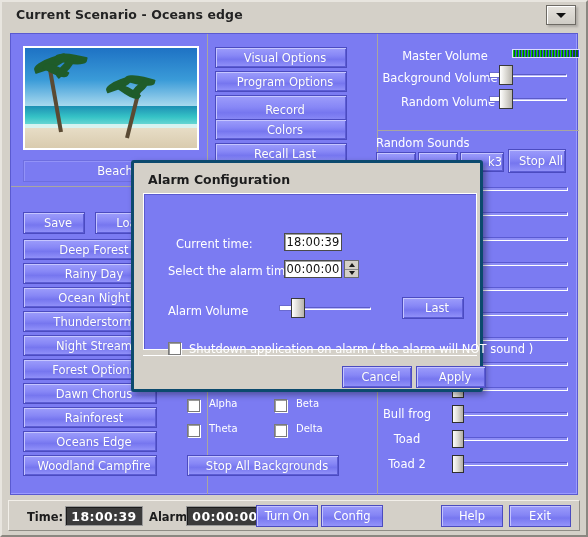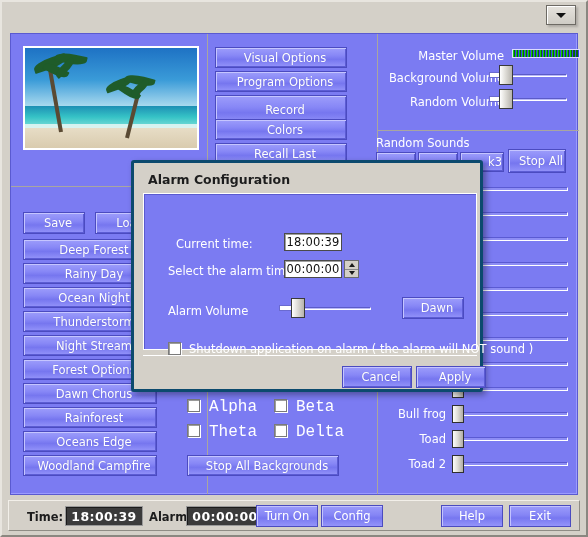--- a/index.html
+++ b/index.html
@@ -146,21 +146,21 @@
     position: absolute;
     background: #1f5c2a;
     border-radius: 60% 5% 60% 5%;
   }
 
   
   .rlabel {
     position: absolute;
     font-size: 11.5px;
     color: #ffffff;
-    text-align: right;
+    text-align: center;
     white-space: nowrap;
   }
   .vu-meter {
     position: absolute;
     height: 9px;
     background: #3a3af0;
     border: 1px solid #dcdcff;
     box-sizing: border-box;
     display: flex;
     align-items: stretch;
@@ -237,24 +237,23 @@
   .cbox {
     position: absolute;
     width: 13px; height: 13px;
     background: #ffffff;
     border: 1px solid #7a7a7a;
     box-shadow: inset 1px 1px 0 #9c9c9c, 1px 1px 0 #ffffff;
     box-sizing: border-box;
   }
   .clabel {
     position: absolute;
-    font-size: 16px;
+    font-size: 10px;
     color: #ffffff;
     white-space: nowrap;
-    font-family: Liberation Mono, monospace;
   }
 
   
   .dialog {
     position: absolute;
     left: 131px; top: 160px;
     width: 352px; height: 232px;
     background: #d4d0c8;
     border-radius: 3px;
     border: 3px solid #0c4a6e;
@@ -370,20 +369,21 @@
   }
 </style>
 </head>
 <body>
 
 <div id="app">
 
   <div class="win-frame"></div>
 
   <div class="title-bar">
+    <div class="title-text">Current Scenario - Oceans edge</div>
     <div class="title-dropdown">
       <span class="caret-down"></span>
     </div>
   </div>
 
   <div class="work-area">
 
     <div class="panel-divider-v" style="left:196px;"></div>
     <div class="panel-divider-v" style="left:366px;"></div>
 
@@ -404,20 +404,23 @@
     <div class="palm-frond" style="left:18px;top:18px;width:26px;height:9px;transform:rotate(28deg);"></div>
     <div class="palm-frond" style="left:28px;top:16px;width:24px;height:8px;transform:rotate(-42deg);"></div>
 
     <div class="palm-trunk" style="left:100px;top:40px;width:4px;height:50px;transform:rotate(14deg);"></div>
     <div class="palm-frond" style="left:80px;top:32px;width:28px;height:9px;transform:rotate(-20deg);"></div>
     <div class="palm-frond" style="left:100px;top:28px;width:30px;height:9px;transform:rotate(14deg);"></div>
     <div class="palm-frond" style="left:92px;top:40px;width:24px;height:8px;transform:rotate(34deg);"></div>
     <div class="palm-frond" style="left:104px;top:36px;width:22px;height:8px;transform:rotate(-38deg);"></div>
   </div>
 
+  <div class="btn flat-label" style="left:23px;top:160px;width:176px;height:22px;">
+    <span>Beach</span>
+  </div>
 
   <div class="btn" style="left:23px;top:212px;width:62px;height:22px;">
     <span>Save</span>
   </div>
   <div class="btn" style="left:95px;top:212px;width:62px;height:22px;">
     <span>Load</span>
   </div>
 
   <div id="scenario-list">
       <div class="btn" style="left: 23px; top: 239px; width: 134px; height: 21px;">
@@ -608,21 +611,21 @@
           </div>
       </div>
 
       <div class="dlabel" style="left:24px;top:110px;">Alarm Volume</div>
       <div class="slider" style="left:135px;top:107px;width:92px;">
         <div class="track"></div>
         <div class="leftfill" style="width:14px;"></div>
         <div class="thumbk" style="left:12px;"></div>
       </div>
       <div class="btn" style="left:258px;top:103px;width:62px;height:22px;">
-        <span>Dawn</span>
+        <span>Last</span>
       </div>
 
       <div class="cbox" style="left:24px;top:148px;"></div>
       <div class="dlabel" style="left:45px;top:148px;">Shutdown application on alarm ( the alarm will NOT sound )</div>
     </div>
 
     <div class="dialog-footer-sep"></div>
 
     <div class="btn" style="left:208px;top:203px;width:70px;height:22px;">
       <span>Cancel</span>

